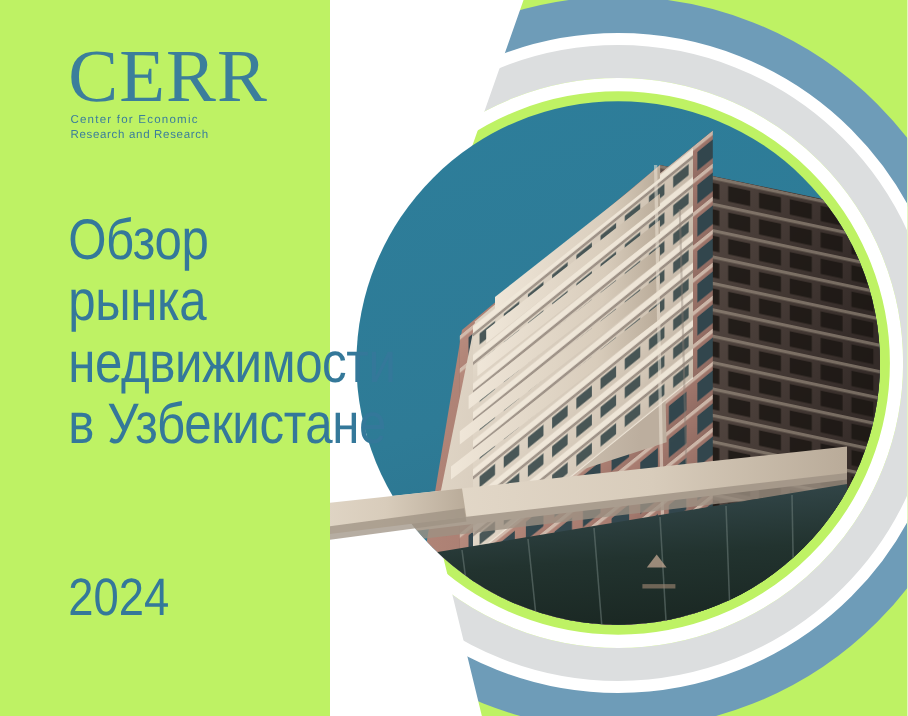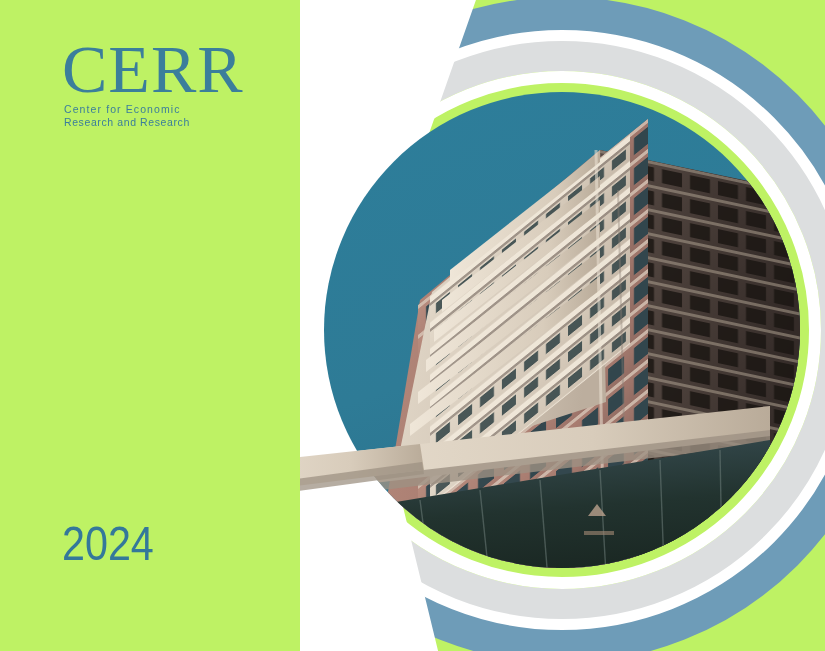--- a/index.html
+++ b/index.html
@@ -278,16 +278,22 @@
   </div>
 
   <div class="logo-block">
     <div class="logo-word">CERR</div>
     <div class="logo-sub">
       <span class="l1">Center  for  Economic</span>
       <span>Research and Research</span>
     </div>
   </div>
 
+  <div class="headline">
+    <div class="line">Обзор</div>
+    <div class="line">рынка</div>
+    <div class="line wide">недвижимости</div>
+    <div class="line wide">в Узбекистане</div>
+  </div>
 
   <div class="year">2024</div>
 
 </div>
 
 </body></html>

